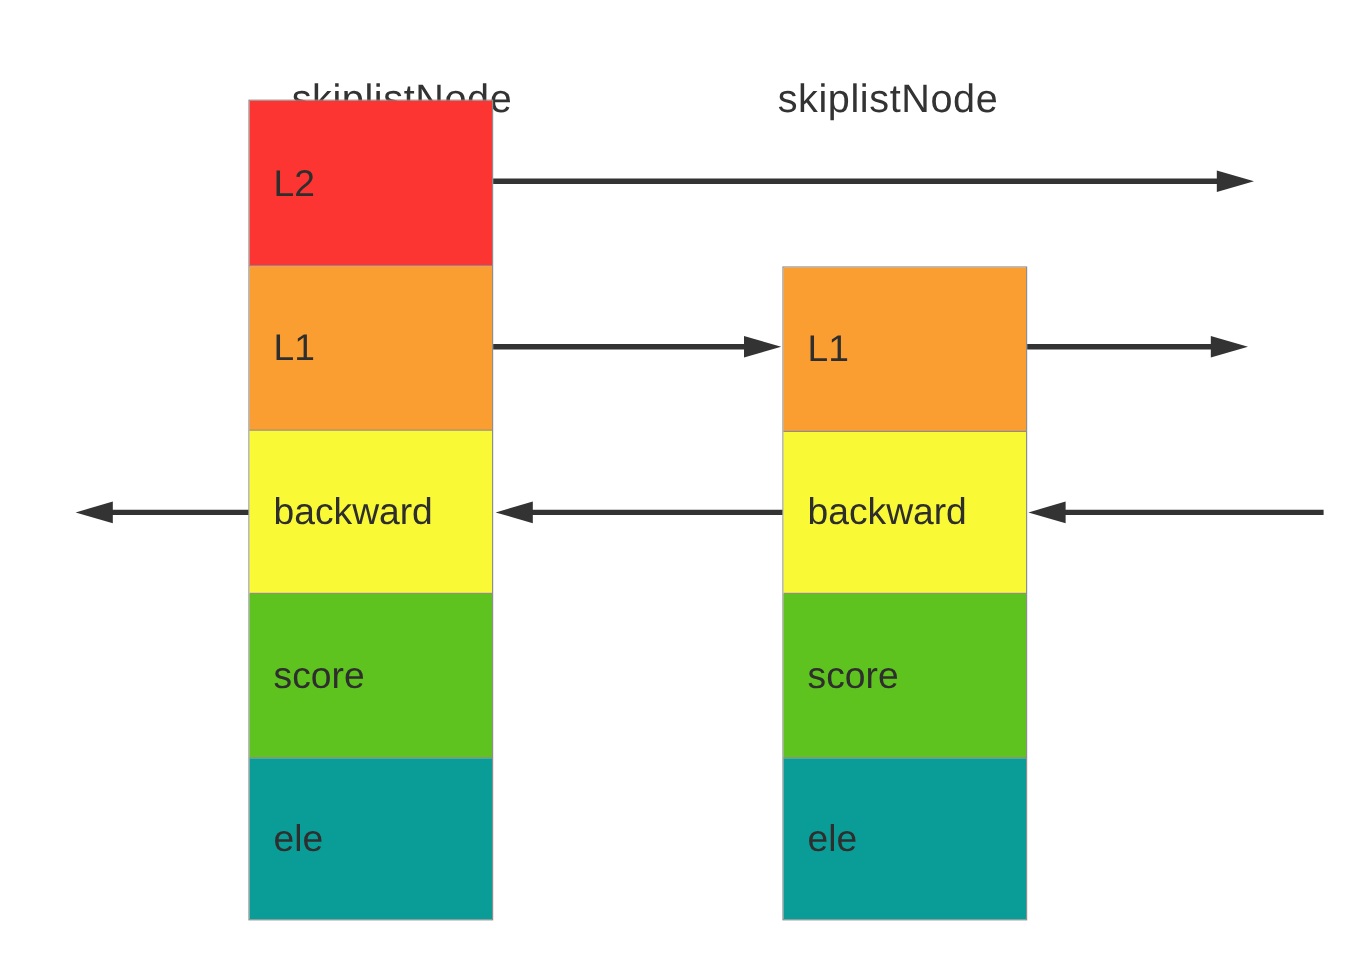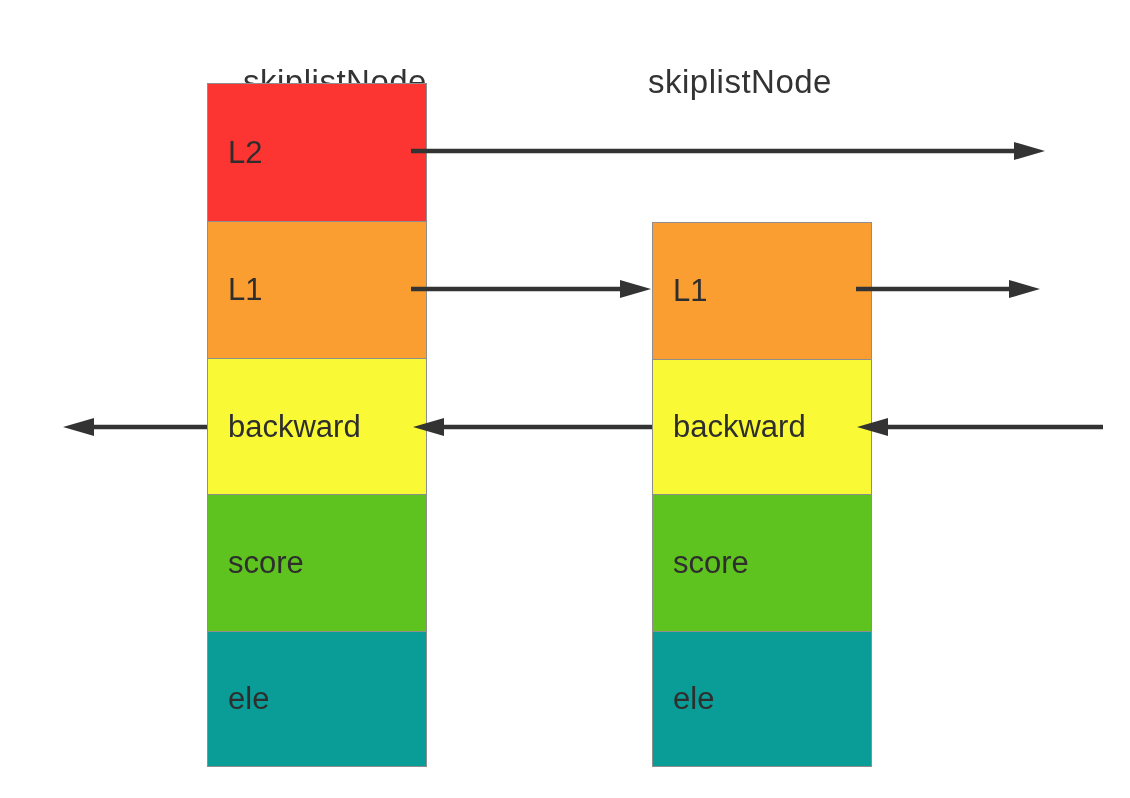--- a/index.html
+++ b/index.html
@@ -23,21 +23,21 @@
     font-size: 33px;
     line-height: 38px;
     color: #333333;
     letter-spacing: 0.5px;
     margin-top: 33px;
   }
   .node-title.t1 { left: 207px; }
   .node-title.t2 { left: 612px; }
   .node {
     position: absolute;
-    width: 220px;
+    width: 204px;
     border: 1px solid #8e8e8e;
     box-sizing: border-box;
     display: flex;
     flex-direction: column;
   }
   .node1 { left: 207px; top: 83px;  height: 684px; }
   .node2 { left: 652px; top: 222px; height: 545px; }
   .row {
     box-sizing: border-box;
     border-bottom: 1px solid #8e8e8e;

